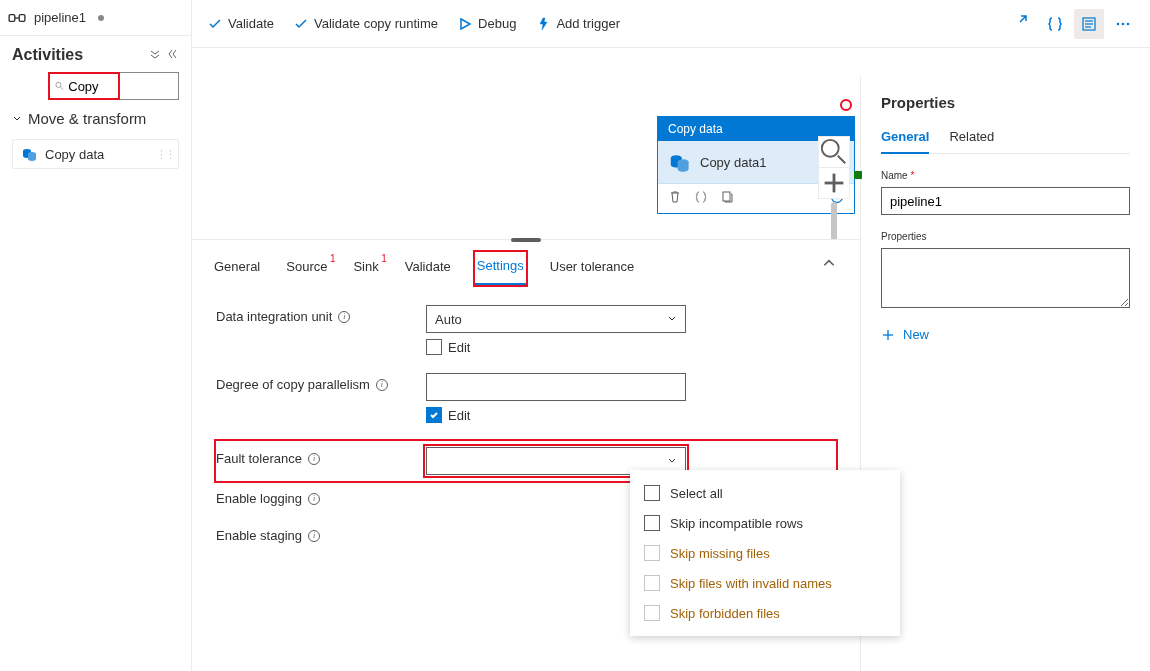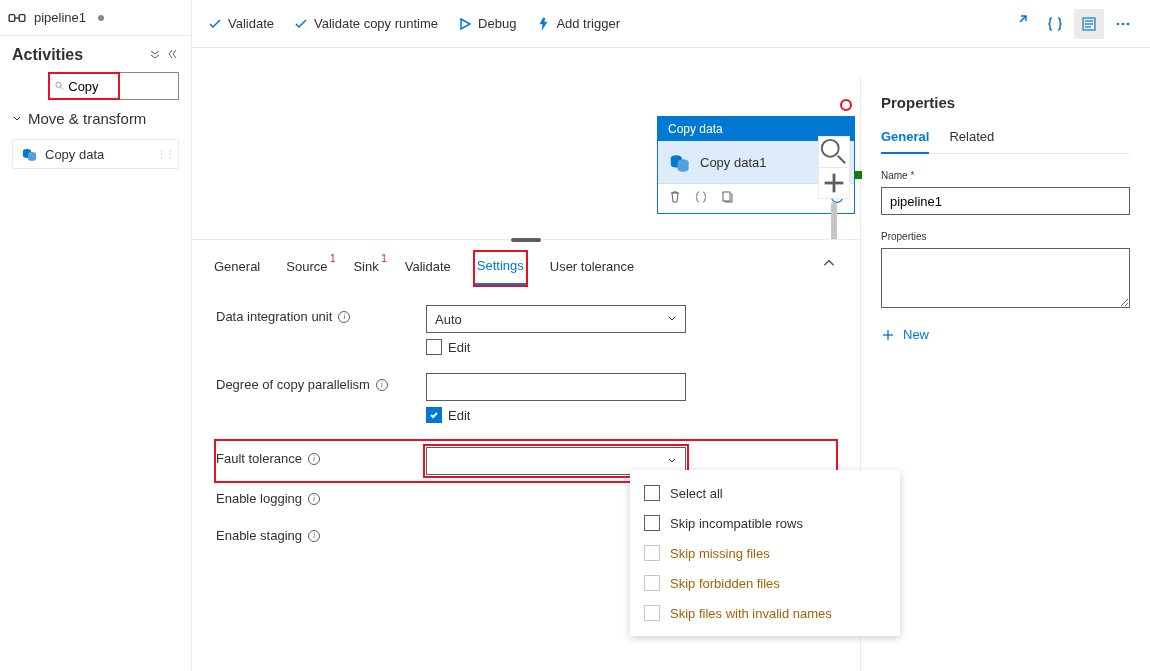--- a/index.html
+++ b/index.html
@@ -390,22 +390,22 @@
       <div class="opt">
           <div class="chk"></div>
           <span>Skip incompatible rows</span>
         </div>
       <div class="opt disabled">
           <div class="chk"></div>
           <span>Skip missing files</span>
         </div>
       <div class="opt disabled">
           <div class="chk"></div>
-          <span>Skip forbidden files</span>
+          <span>Skip files with invalid names</span>
         </div>
       <div class="opt disabled">
           <div class="chk"></div>
-          <span>Skip files with invalid names</span>
+          <span>Skip forbidden files</span>
         </div>
     </div>
 
   </div>
 </div>
 
 </body></html>

